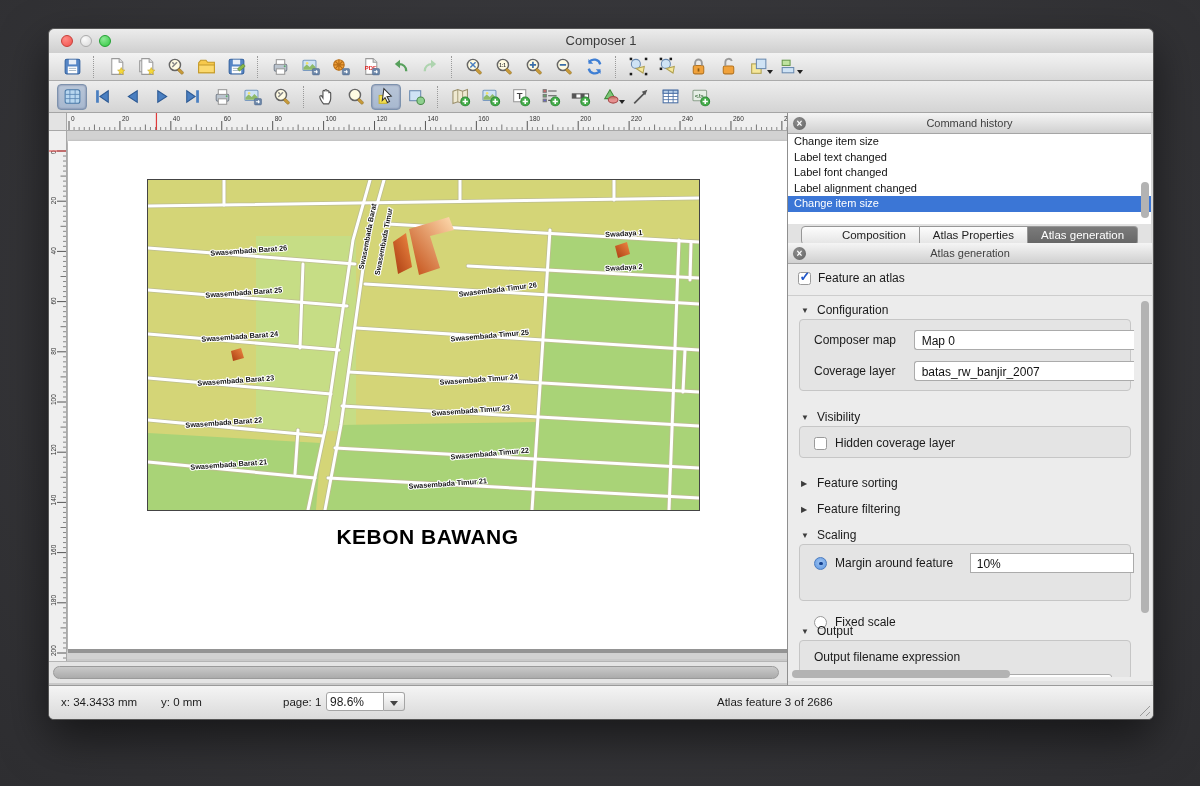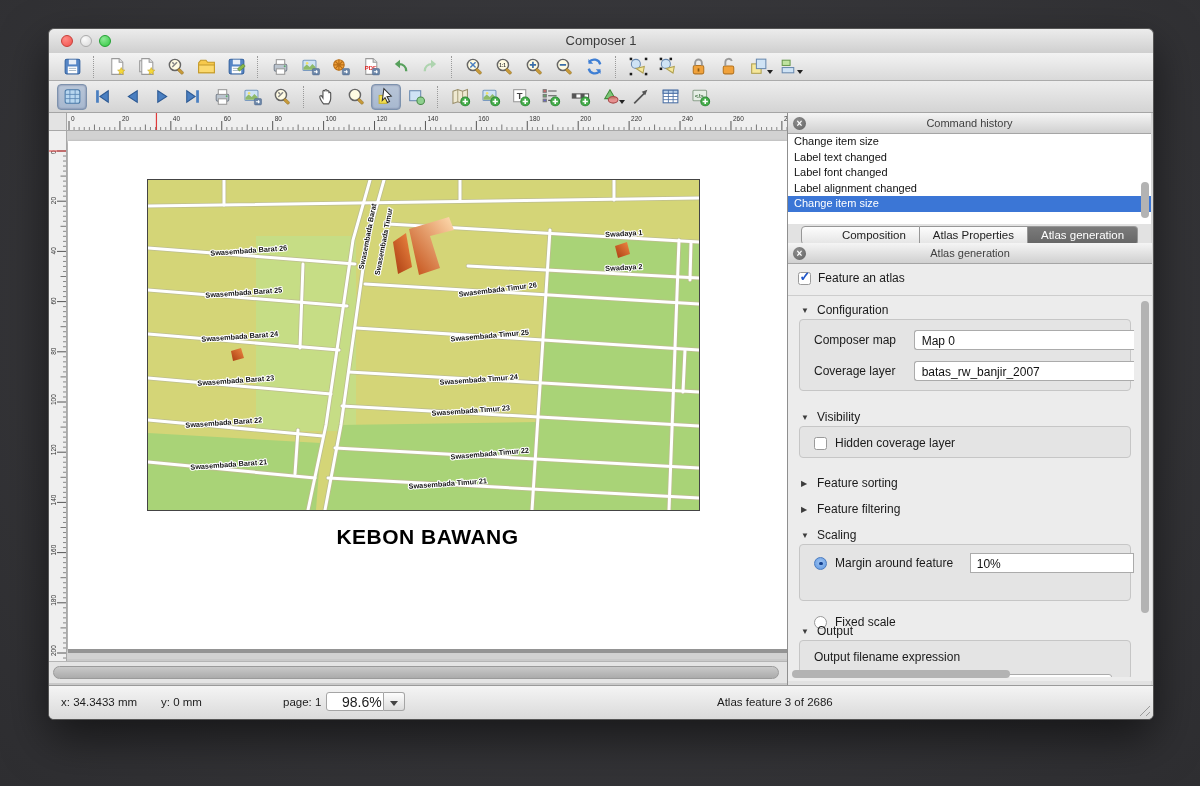--- a/index.html
+++ b/index.html
@@ -60,21 +60,21 @@
   .radio.sel{background:radial-gradient(circle at 50% 40%,#9fc4f2,#5d96e0);border-color:#4a7bc0;}
   .radio.sel::after{content:"";position:absolute;left:4px;top:4px;width:3.5px;height:3.5px;border-radius:50%;background:#15418f;}
   .combo{height:20px;background:#fff;border:1px solid #ababab;border-radius:3px 0 0 3px;border-right:none;line-height:20px;padding-left:7px;font-size:12px;color:#111;box-sizing:border-box;}
   .tinput{height:20px;background:#fff;border:1px solid #ababab;line-height:20px;padding-left:6px;font-size:12px;color:#111;box-sizing:border-box;}
   .atlas-vscroll{position:absolute;right:3px;top:58px;width:8px;height:312px;background:#b3b3b3;border-radius:4px;}
   .atlas-hscroll{position:absolute;left:4px;bottom:3px;width:218px;height:8px;background:#b3b3b3;border-radius:4px;}
   
   .statusbar{position:absolute;left:0;top:656px;width:1104px;height:34px;background:linear-gradient(#f4f4f4,#dadada);border-top:1px solid #9a9a9a;box-sizing:border-box;font-size:11.5px;color:#1c1c1c;}
   .sb{position:absolute;top:10px;}
   .zoomcombo{position:absolute;left:277px;top:6px;display:flex;}
-  .zoomfield{width:58px;height:19px;background:#fff;border:1px solid #a5a5a5;border-radius:3px 0 0 3px;line-height:19px;padding-left:15px;font-size:14px;box-sizing:border-box;}
+  .zoomfield{width:58px;height:19px;background:#fff;border:1px solid #a5a5a5;border-radius:3px 0 0 3px;line-height:19px;padding-left:3px;font-size:12px;box-sizing:border-box;}
   .zoombtn{width:21px;height:19px;background:linear-gradient(#fdfdfd,#dcdcdc);border:1px solid #a5a5a5;border-left:none;border-radius:0 3px 3px 0;position:relative;box-sizing:border-box;}
   .zoombtn::after{content:"";position:absolute;left:6px;top:8px;border:4px solid transparent;border-top:5px solid #444;}
   .grip{position:absolute;right:3px;bottom:3px;width:13px;height:13px;background:repeating-linear-gradient(135deg,transparent 0 3px,#9a9a9a 3px 4px);clip-path:polygon(100% 0,100% 100%,0 100%);}
   svg text{font-family:"Liberation Sans",sans-serif;}
 </style>
 </head>
 <body>
 
 <div class="stage">
   <div class="window">

